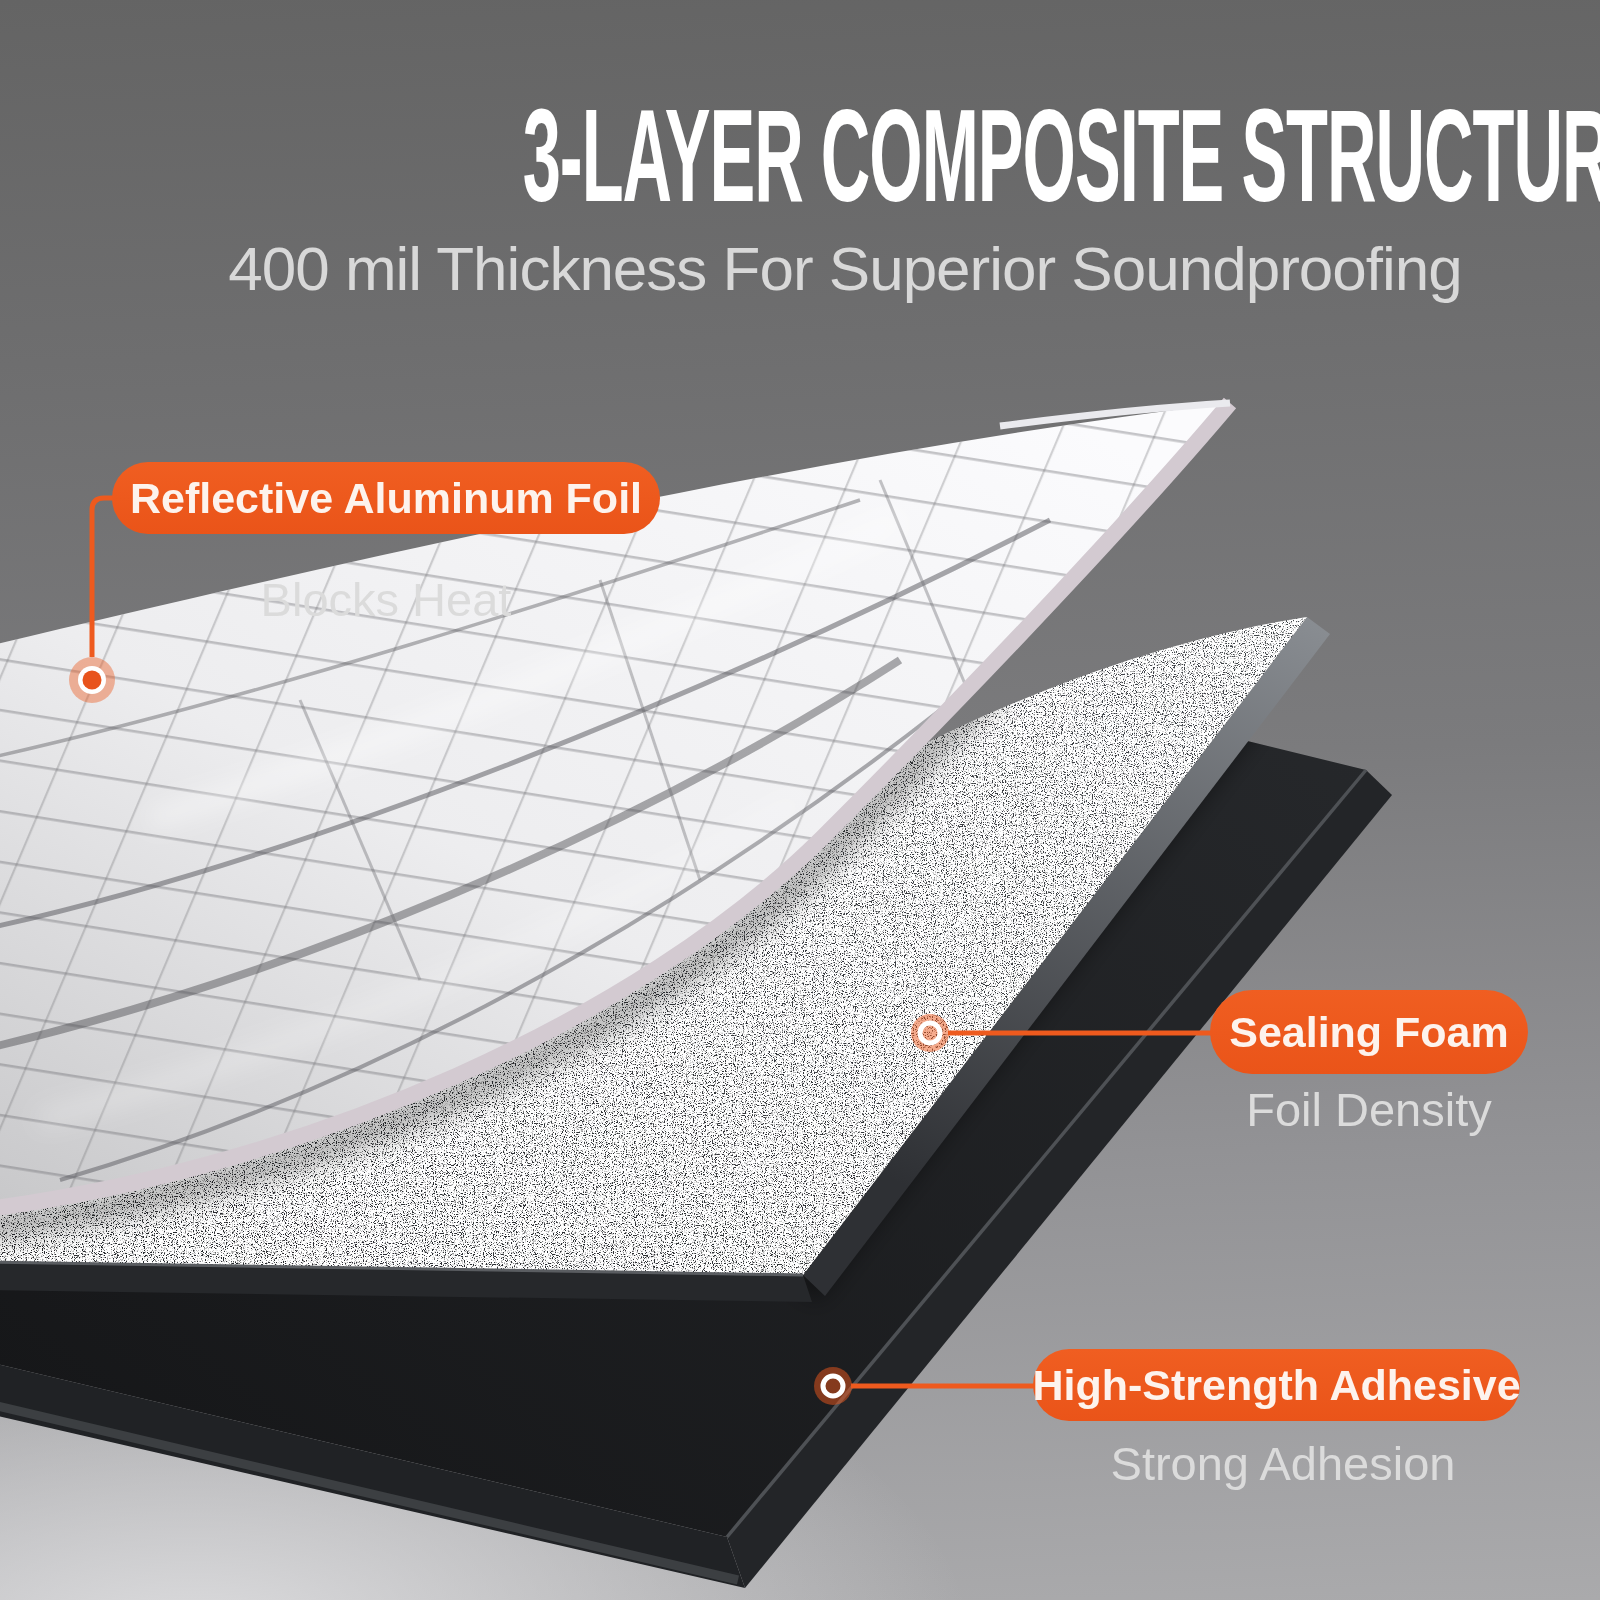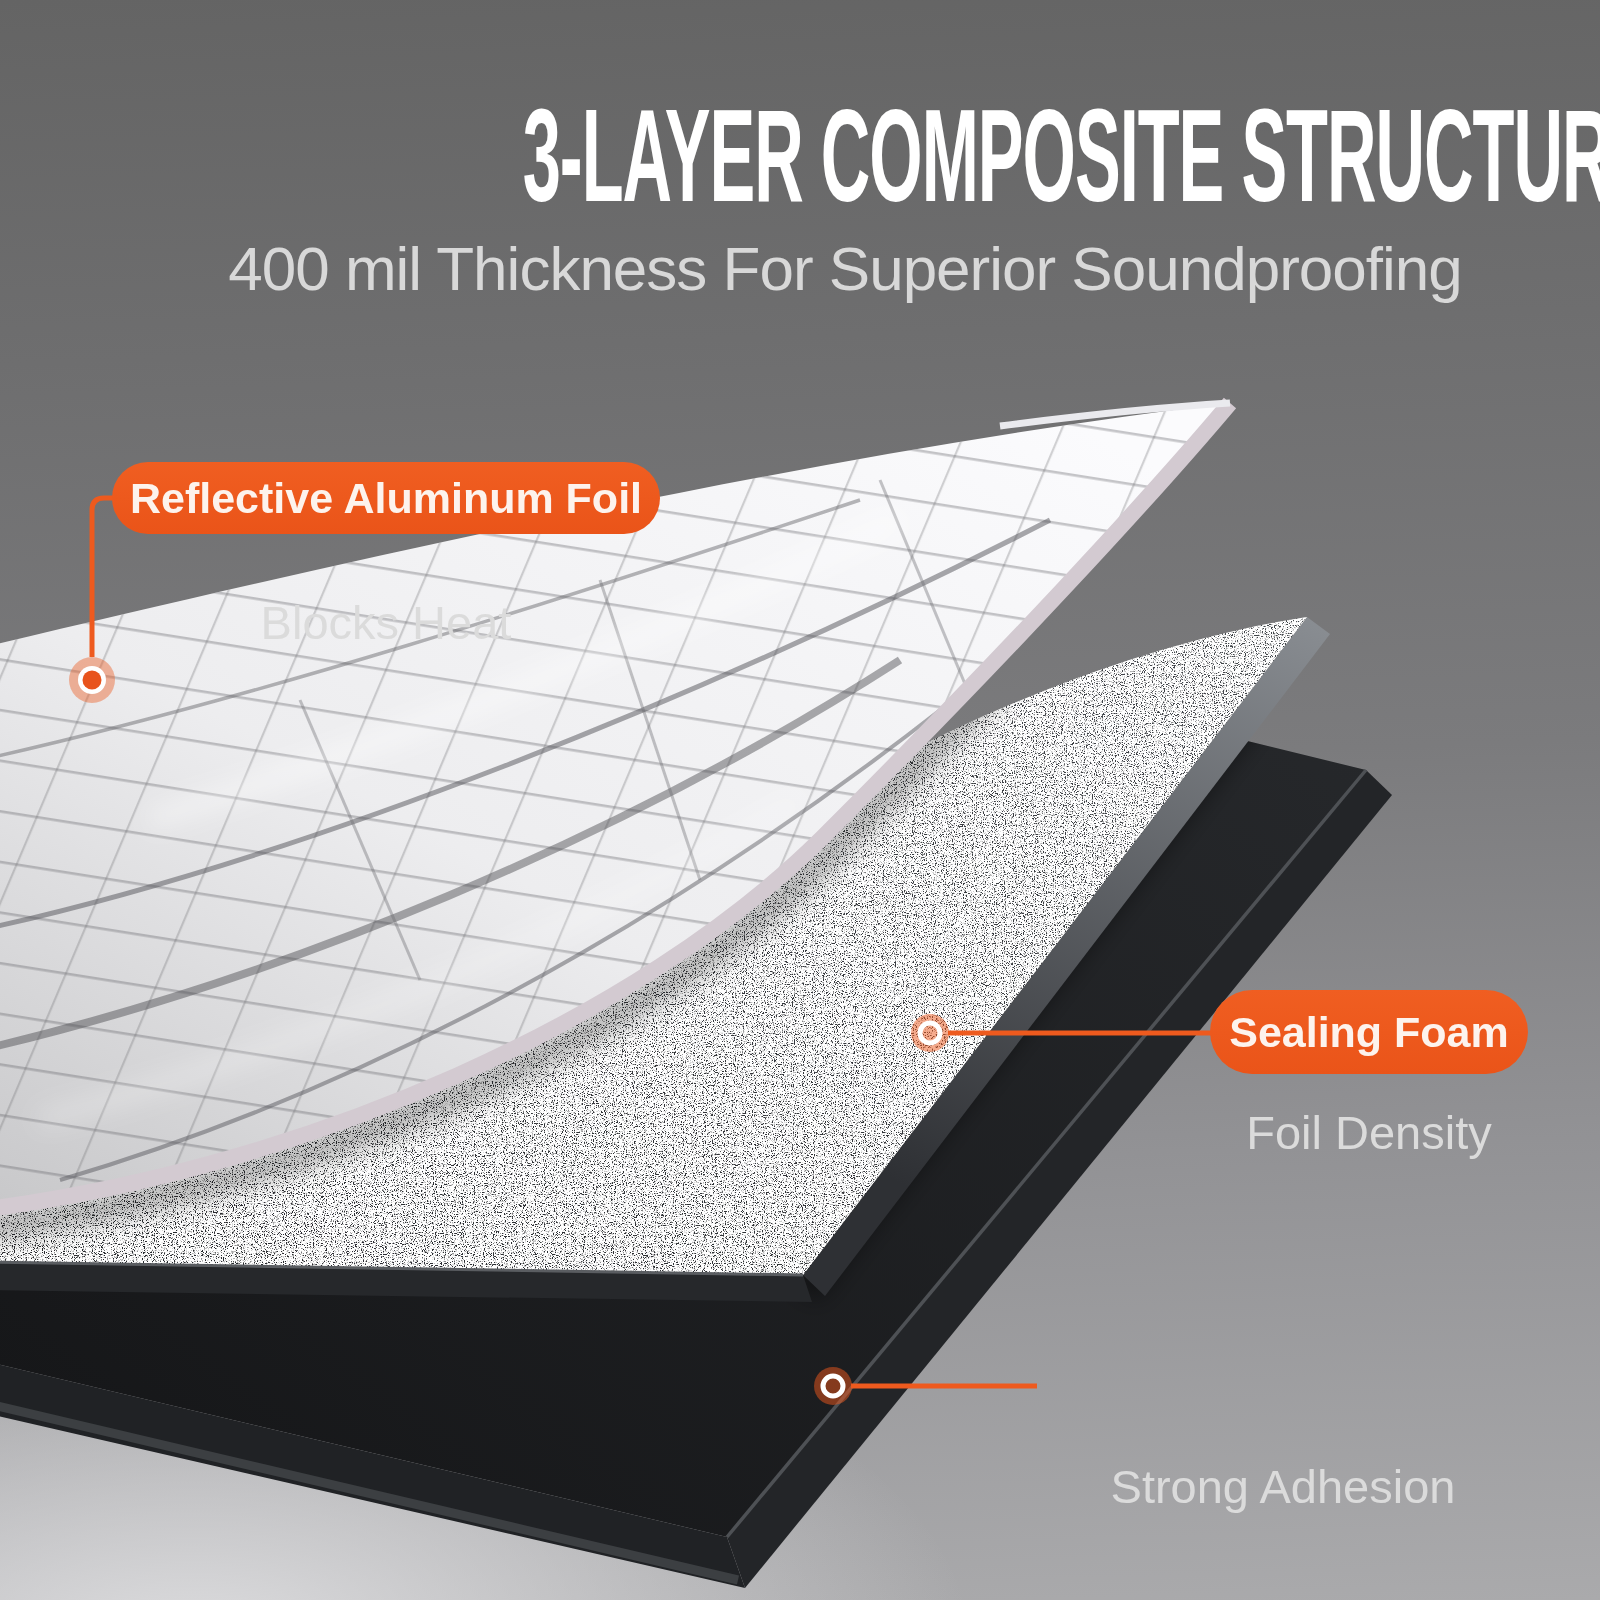--- a/index.html
+++ b/index.html
@@ -23,21 +23,21 @@
   .pill{
     position:absolute;display:flex;align-items:center;justify-content:center;
     background:linear-gradient(180deg,#F05E21 0%,#EA5419 100%);
     border-radius:999px;color:#FDF3ED;font-weight:bold;font-size:43px;white-space:nowrap;
   }
   .pill-foil{left:112px;top:462px;width:548px;height:72px;}
   .pill-foam{left:1210px;top:990px;width:318px;height:84px;}
   .pill-adhesive{left:1033px;top:1349px;width:487px;height:72px;}
   .sublabel{
     position:absolute;color:#DBDBDB;font-size:47px;font-weight:400;line-height:1.0;
-    text-align:center;white-space:nowrap;margin-top:23px;
+    text-align:center;white-space:nowrap;
   }
   .sub-foil{left:86px;top:576px;width:600px;}
   .sub-foam{left:1169px;top:1086px;width:400px;}
   .sub-adhesive{left:1033px;top:1440px;width:500px;}
 </style>
 </head>
 <body>
 
 <div class="stage">
 
@@ -157,15 +157,18 @@
   <div class="pill pill-foil">
     <span>Reflective Aluminum Foil</span>
   </div>
   <div class="sublabel sub-foil">Blocks Heat</div>
 
   <div class="pill pill-foam">
     <span>Sealing Foam</span>
   </div>
   <div class="sublabel sub-foam">Foil Density</div>
 
+  <div class="pill pill-adhesive">
+    <span>High-Strength Adhesive</span>
+  </div>
   <div class="sublabel sub-adhesive">Strong Adhesion</div>
 
 </div>
 
 </body></html>

